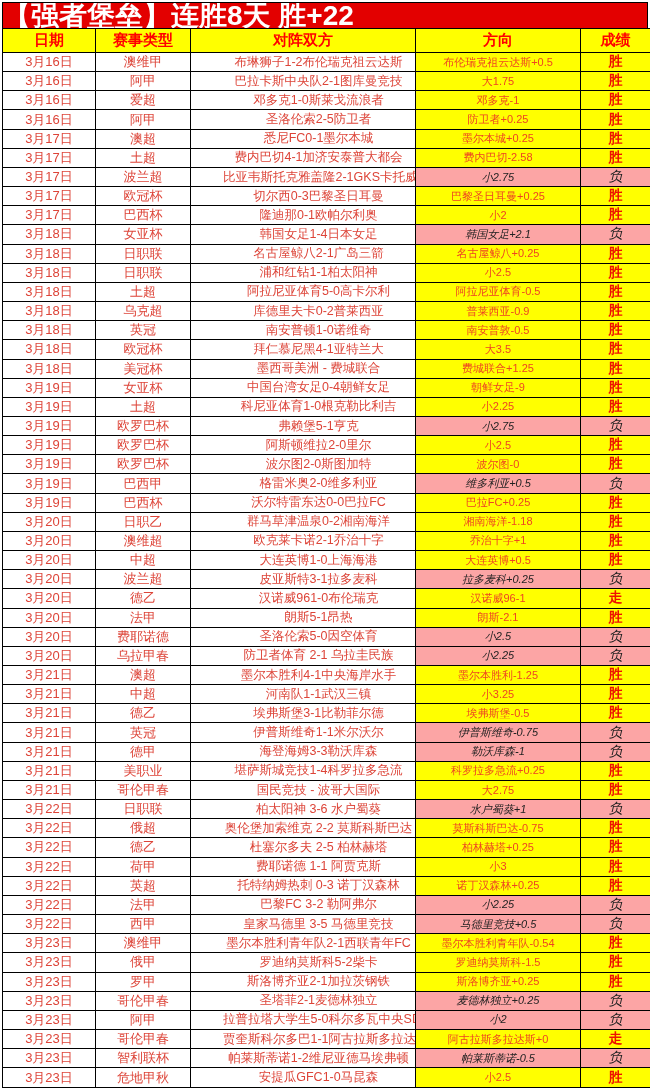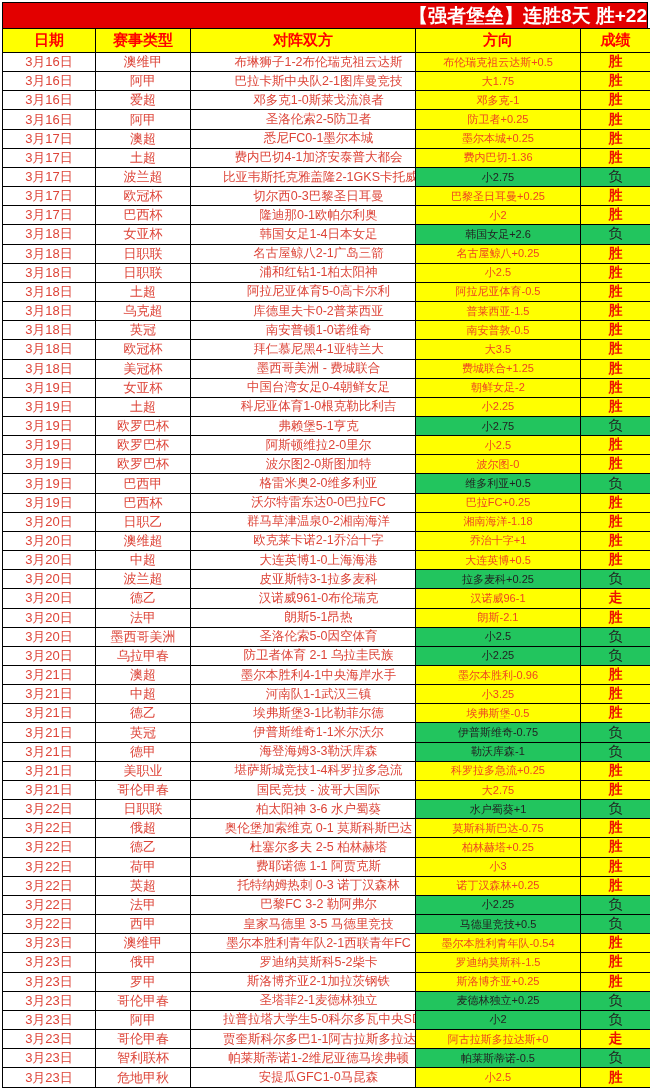--- a/index.html
+++ b/index.html
@@ -13,21 +13,21 @@
     width:650px;height:1090px;background:#ffffff;
     font-family:"Liberation Sans","DejaVu Sans",sans-serif;
     overflow:hidden;
   }
   .page{
     box-sizing:border-box;width:650px;height:1090px;
     padding:2px;display:flex;flex-direction:column;background:#ffffff;
   }
   .title{
     flex:0 0 25px;line-height:25px;background:var(--title-bg);color:var(--title-text);
-    font-size:19px;font-weight:bold;text-align:right;
+    font-size:28px;font-weight:bold;text-align:left;
     border:1px solid var(--border);border-bottom:none;
     white-space:nowrap;overflow:hidden;
   }
   table{
     border-collapse:collapse;table-layout:fixed;width:100%;flex:1 1 auto;
   }
   col.col-date{width:93px;}
   col.col-league{width:95px;}
   col.col-match{width:225px;}
   col.col-direction{width:165px;}
@@ -39,21 +39,21 @@
   thead tr{height:24px;}
   tbody tr{height:19px;}
   th{
     background:var(--header-bg);color:var(--header-text);
     font-size:15px;font-weight:bold;
   }
   td{font-size:13px;color:var(--row-text);}
   td.cell-match{font-size:12.5px;padding-left:32px;}
   td.cell-direction{font-size:11px;}
   td.hl{background:var(--highlight-bg);color:var(--highlight-text);}
-  td.plain{background:#22c55e;color:var(--lose-text);}
+  td.plain{background:#fca5a5;color:var(--lose-text);font-style:italic;}
   td.cell-result{font-size:14px;}
   td.cell-result.win{color:var(--win-text);font-weight:bold;}
   td.cell-result.lose{color:var(--lose-text);font-weight:normal;}
 </style>
 </head>
 <body>
 
 <div class="page">
   <div class="title">【强者堡垒】连胜8天  胜+22</div>
   <table>
@@ -106,21 +106,21 @@
           <td class="cell-date">3月17日</td>
           <td class="cell-league">澳超</td>
           <td class="cell-match">悉尼FC0-1墨尔本城</td>
           <td class="cell-direction hl">墨尔本城+0.25</td>
           <td class="cell-result hl win">胜</td>
         </tr>
         <tr>
           <td class="cell-date">3月17日</td>
           <td class="cell-league">土超</td>
           <td class="cell-match">费内巴切4-1加济安泰普大都会</td>
-          <td class="cell-direction hl">费内巴切-1.36</td>
+          <td class="cell-direction hl">费内巴切-2.58</td>
           <td class="cell-result hl win">胜</td>
         </tr>
         <tr>
           <td class="cell-date">3月17日</td>
           <td class="cell-league">波兰超</td>
           <td class="cell-match">比亚韦斯托克雅盖隆2-1GKS卡托威斯</td>
           <td class="cell-direction plain">小2.75</td>
           <td class="cell-result plain lose">负</td>
         </tr>
         <tr>
@@ -134,21 +134,21 @@
           <td class="cell-date">3月17日</td>
           <td class="cell-league">巴西杯</td>
           <td class="cell-match">隆迪那0-1欧帕尔利奥</td>
           <td class="cell-direction hl">小2</td>
           <td class="cell-result hl win">胜</td>
         </tr>
         <tr>
           <td class="cell-date">3月18日</td>
           <td class="cell-league">女亚杯</td>
           <td class="cell-match">韩国女足1-4日本女足</td>
-          <td class="cell-direction plain">韩国女足+2.6</td>
+          <td class="cell-direction plain">韩国女足+2.1</td>
           <td class="cell-result plain lose">负</td>
         </tr>
         <tr>
           <td class="cell-date">3月18日</td>
           <td class="cell-league">日职联</td>
           <td class="cell-match">名古屋鲸八2-1广岛三箭</td>
           <td class="cell-direction hl">名古屋鲸八+0.25</td>
           <td class="cell-result hl win">胜</td>
         </tr>
         <tr>
@@ -162,21 +162,21 @@
           <td class="cell-date">3月18日</td>
           <td class="cell-league">土超</td>
           <td class="cell-match">阿拉尼亚体育5-0高卡尔利</td>
           <td class="cell-direction hl">阿拉尼亚体育-0.5</td>
           <td class="cell-result hl win">胜</td>
         </tr>
         <tr>
           <td class="cell-date">3月18日</td>
           <td class="cell-league">乌克超</td>
           <td class="cell-match">库德里夫卡0-2普莱西亚</td>
-          <td class="cell-direction hl">普莱西亚-1.5</td>
+          <td class="cell-direction hl">普莱西亚-0.9</td>
           <td class="cell-result hl win">胜</td>
         </tr>
         <tr>
           <td class="cell-date">3月18日</td>
           <td class="cell-league">英冠</td>
           <td class="cell-match">南安普顿1-0诺维奇</td>
           <td class="cell-direction hl">南安普敦-0.5</td>
           <td class="cell-result hl win">胜</td>
         </tr>
         <tr>
@@ -190,21 +190,21 @@
           <td class="cell-date">3月18日</td>
           <td class="cell-league">美冠杯</td>
           <td class="cell-match">墨西哥美洲 - 费城联合</td>
           <td class="cell-direction hl">费城联合+1.25</td>
           <td class="cell-result hl win">胜</td>
         </tr>
         <tr>
           <td class="cell-date">3月19日</td>
           <td class="cell-league">女亚杯</td>
           <td class="cell-match">中国台湾女足0-4朝鲜女足</td>
-          <td class="cell-direction hl">朝鲜女足-2</td>
+          <td class="cell-direction hl">朝鲜女足-9</td>
           <td class="cell-result hl win">胜</td>
         </tr>
         <tr>
           <td class="cell-date">3月19日</td>
           <td class="cell-league">土超</td>
           <td class="cell-match">科尼亚体育1-0根克勒比利吉</td>
           <td class="cell-direction hl">小2.25</td>
           <td class="cell-result hl win">胜</td>
         </tr>
         <tr>
@@ -279,37 +279,37 @@
         </tr>
         <tr>
           <td class="cell-date">3月20日</td>
           <td class="cell-league">法甲</td>
           <td class="cell-match">朗斯5-1昂热</td>
           <td class="cell-direction hl">朗斯-2.1</td>
           <td class="cell-result hl win">胜</td>
         </tr>
         <tr>
           <td class="cell-date">3月20日</td>
-          <td class="cell-league">墨西哥美洲</td>
+          <td class="cell-league">费耶诺德</td>
           <td class="cell-match">圣洛伦索5-0因空体育</td>
           <td class="cell-direction plain">小2.5</td>
           <td class="cell-result plain lose">负</td>
         </tr>
         <tr>
           <td class="cell-date">3月20日</td>
           <td class="cell-league">乌拉甲春</td>
           <td class="cell-match">防卫者体育 2-1 乌拉圭民族</td>
           <td class="cell-direction plain">小2.25</td>
           <td class="cell-result plain lose">负</td>
         </tr>
         <tr>
           <td class="cell-date">3月21日</td>
           <td class="cell-league">澳超</td>
           <td class="cell-match">墨尔本胜利4-1中央海岸水手</td>
-          <td class="cell-direction hl">墨尔本胜利-0.96</td>
+          <td class="cell-direction hl">墨尔本胜利-1.25</td>
           <td class="cell-result hl win">胜</td>
         </tr>
         <tr>
           <td class="cell-date">3月21日</td>
           <td class="cell-league">中超</td>
           <td class="cell-match">河南队1-1武汉三镇</td>
           <td class="cell-direction hl">小3.25</td>
           <td class="cell-result hl win">胜</td>
         </tr>
         <tr>
@@ -350,21 +350,21 @@
         <tr>
           <td class="cell-date">3月22日</td>
           <td class="cell-league">日职联</td>
           <td class="cell-match">柏太阳神 3-6 水户蜀葵</td>
           <td class="cell-direction plain">水户蜀葵+1</td>
           <td class="cell-result plain lose">负</td>
         </tr>
         <tr>
           <td class="cell-date">3月22日</td>
           <td class="cell-league">俄超</td>
-          <td class="cell-match">奥伦堡加索维克 0-1 莫斯科斯巴达</td>
+          <td class="cell-match">奥伦堡加索维克 2-2 莫斯科斯巴达</td>
           <td class="cell-direction hl">莫斯科斯巴达-0.75</td>
           <td class="cell-result hl win">胜</td>
         </tr>
         <tr>
           <td class="cell-date">3月22日</td>
           <td class="cell-league">德乙</td>
           <td class="cell-match">杜塞尔多夫 2-5 柏林赫塔</td>
           <td class="cell-direction hl">柏林赫塔+0.25</td>
           <td class="cell-result hl win">胜</td>
         </tr>

